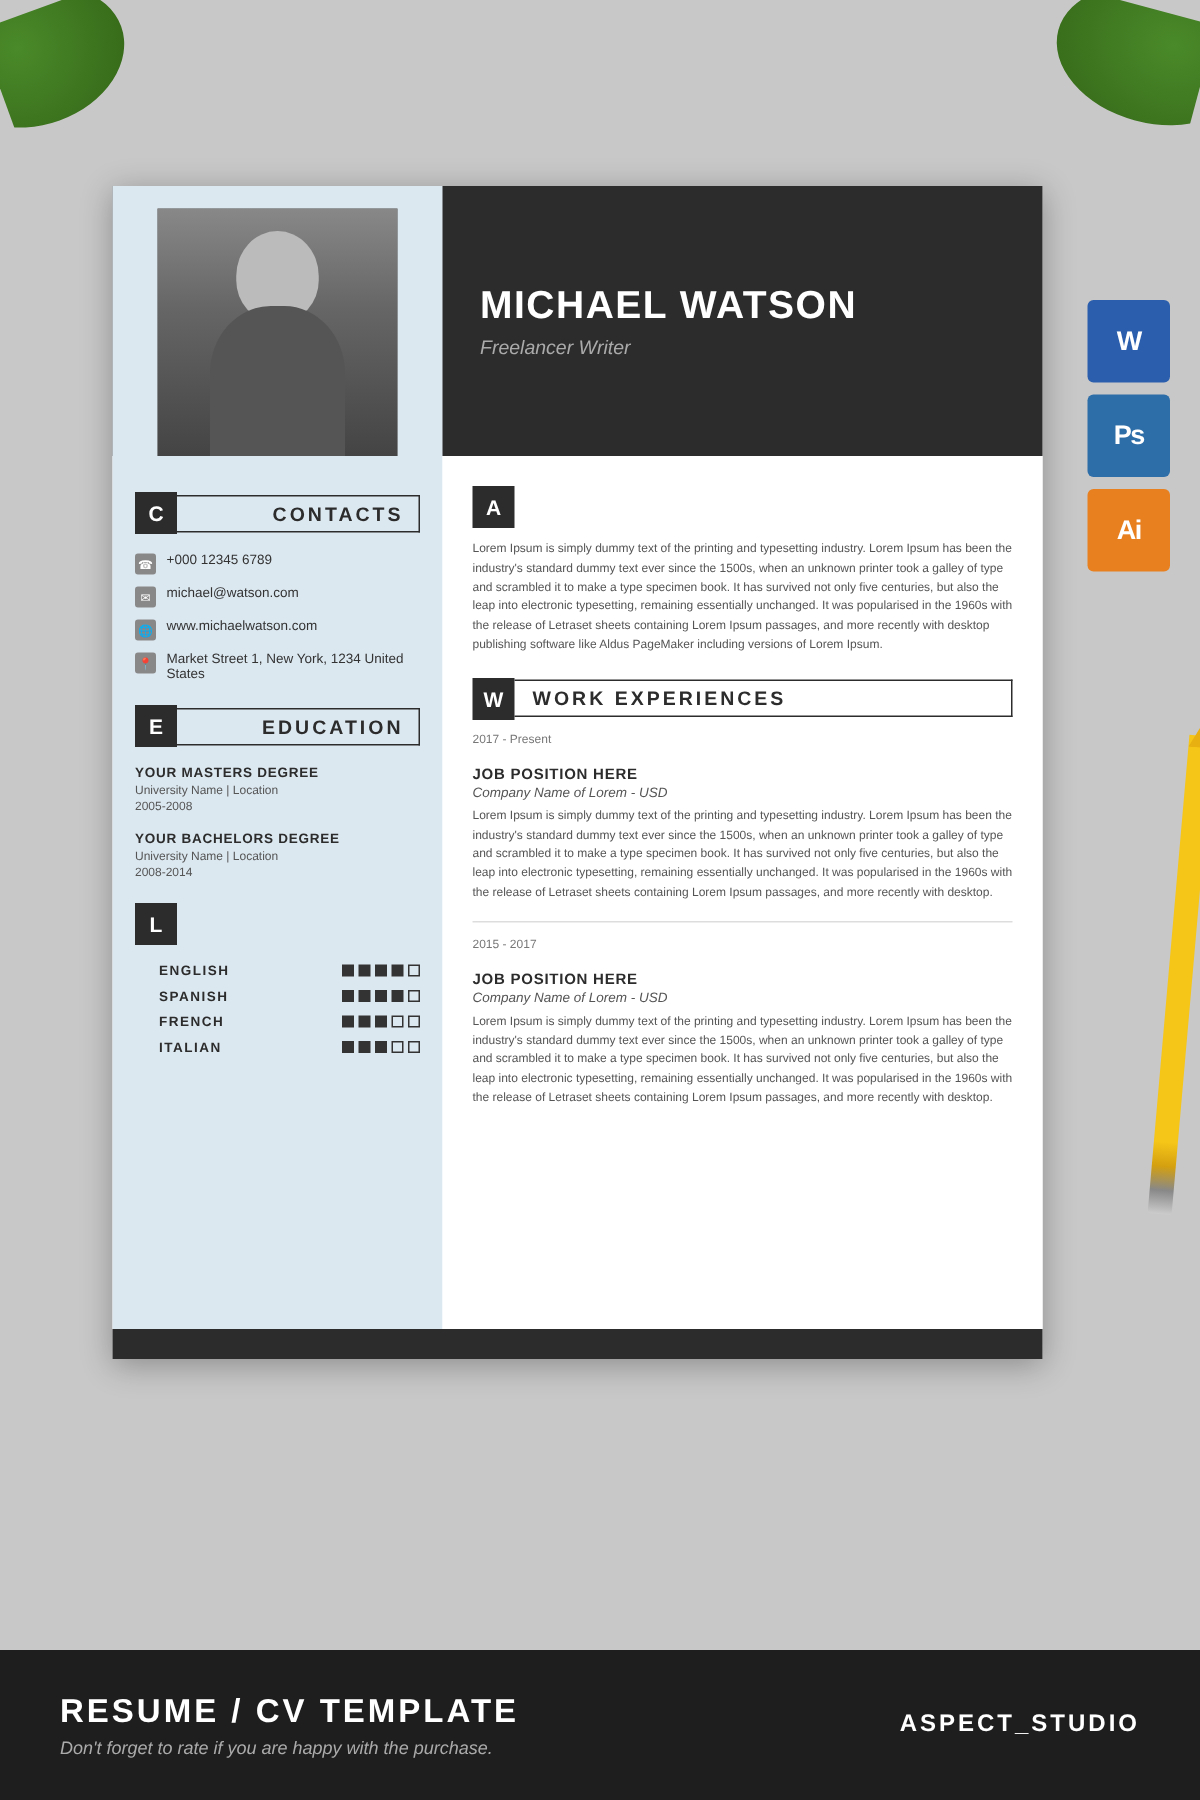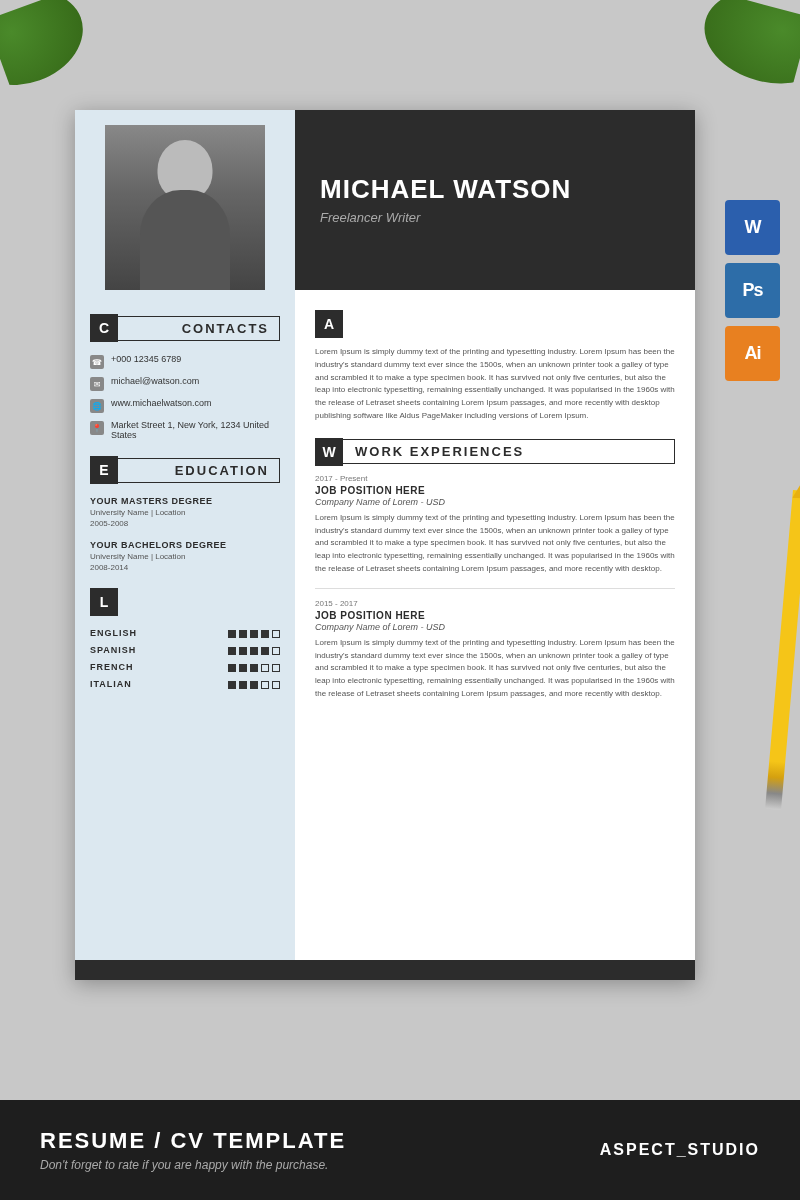--- a/index.html
+++ b/index.html
@@ -33,24 +33,24 @@
       top: 0; right: 0;
       width: 120px; height: 100px;
       background: radial-gradient(ellipse at 80% 20%, #4a8a2a, #2d5a10);
       clip-path: ellipse(65px 45px at 70% 30%);
       transform: rotate(15deg);
     }
 
     
     .resume-card {
       position: absolute;
-      top: 110px;
+      top: 124px;
       left: 75px;
       width: 620px;
-      height: 870px;
+      height: 782px;
       background: white;
       display: flex;
       flex-direction: column;
       box-shadow: 0 4px 20px rgba(0,0,0,0.3);
     }
 
     
     .resume-header {
       background: #2c2c2c;
       display: flex;
@@ -221,23 +221,24 @@
 
     .edu-sub {
       font-size: 8px;
       color: #555;
       margin-top: 2px;
     }
 
     
     .lang-item {
       display: flex;
-      align-items: flex-end;
+      align-items: center;
       justify-content: space-between;
       margin-bottom: 7px;
+      margin-left: 16px;
     }
 
     .lang-name {
       font-size: 9px;
       font-weight: 700;
       color: #2c2c2c;
       text-transform: uppercase;
       letter-spacing: 1px;
       width: 60px;
     }
@@ -307,21 +308,21 @@
     .work-period {
       font-size: 8px;
       color: #777;
     }
 
     .work-position {
       font-size: 10px;
       font-weight: 700;
       color: #2c2c2c;
       text-transform: uppercase;
-      margin-top: 2px;
+      margin-top: 14px;
       letter-spacing: 0.5px;
     }
 
     .work-company {
       font-size: 9px;
       color: #555;
       margin-top: 1px;
       font-style: italic;
     }
 

